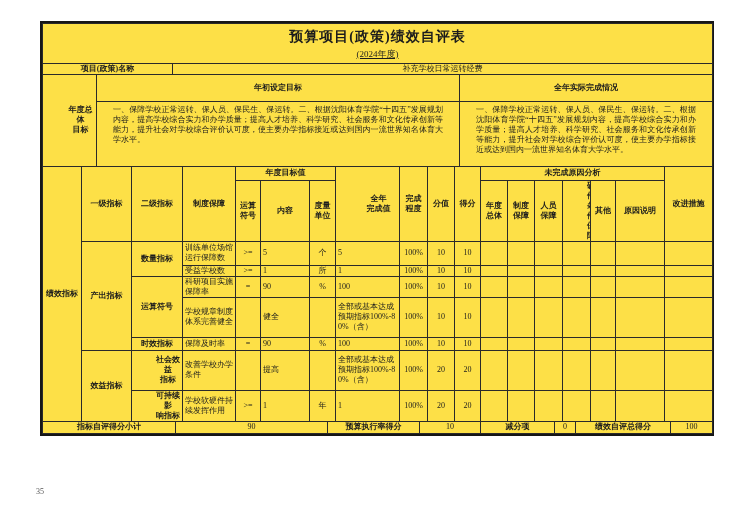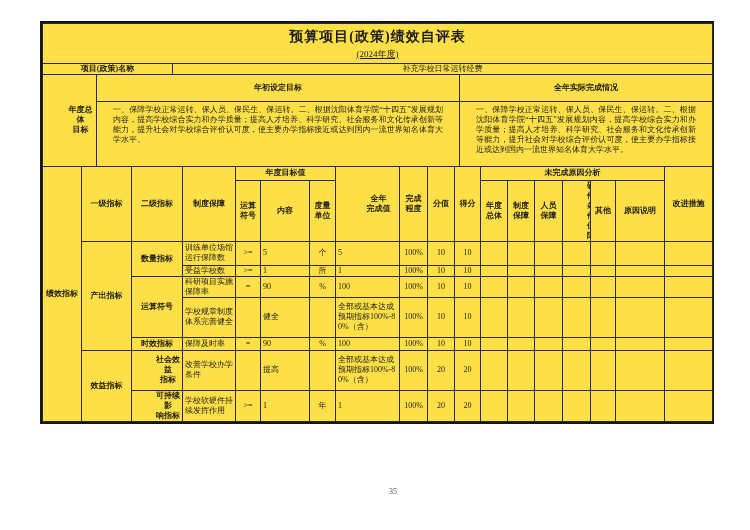--- a/index.html
+++ b/index.html
@@ -39,21 +39,21 @@
   .just { text-align: justify; }
   .pre { white-space: pre-line; padding-left: 24px; }
   .title-cell { padding: 4px 0 3px 0; }
   .doc-title { font-size: 14px; font-weight: bold; letter-spacing: 1px; }
   .doc-year { font-size: 9px; margin-top: 3px; text-decoration: underline; }
   .goal-text { padding: 3px 16px; }
   .pagenum {
     position: absolute;
     left: 0; right: 0;
     top: 487px;
-    text-align: center;
+    text-align: left;
     font-size: 8px;
     color: #555;
     padding-left: 36px;
   }
 </style>
 </head>
 <body>
 
 <div class="doc">
 
@@ -278,16 +278,40 @@
           <td></td>
           <td></td>
           <td></td>
           <td></td>
           <td></td>
       <td></td>
     </tr>
   </tbody>
     </table>
 
+  <table>
+    <colgroup>
+        <col style="width:133px">
+        <col style="width:152px">
+        <col style="width:92px">
+        <col style="width:61px">
+        <col style="width:74px">
+        <col style="width:21px">
+        <col style="width:95px">
+        <col style="width:42px">
+      </colgroup>
+    <tbody>
+        <tr style="height:12px">
+      <td class="b">指标自评得分小计</td>
+      <td>90</td>
+      <td class="b">预算执行率得分</td>
+      <td>10</td>
+      <td class="b">减分项</td>
+      <td>0</td>
+      <td class="b">绩效自评总得分</td>
+      <td>100</td>
+    </tr>
+  </tbody>
+    </table>
 
 </div>
 
 <div class="pagenum">35</div>
 
 </body></html>

